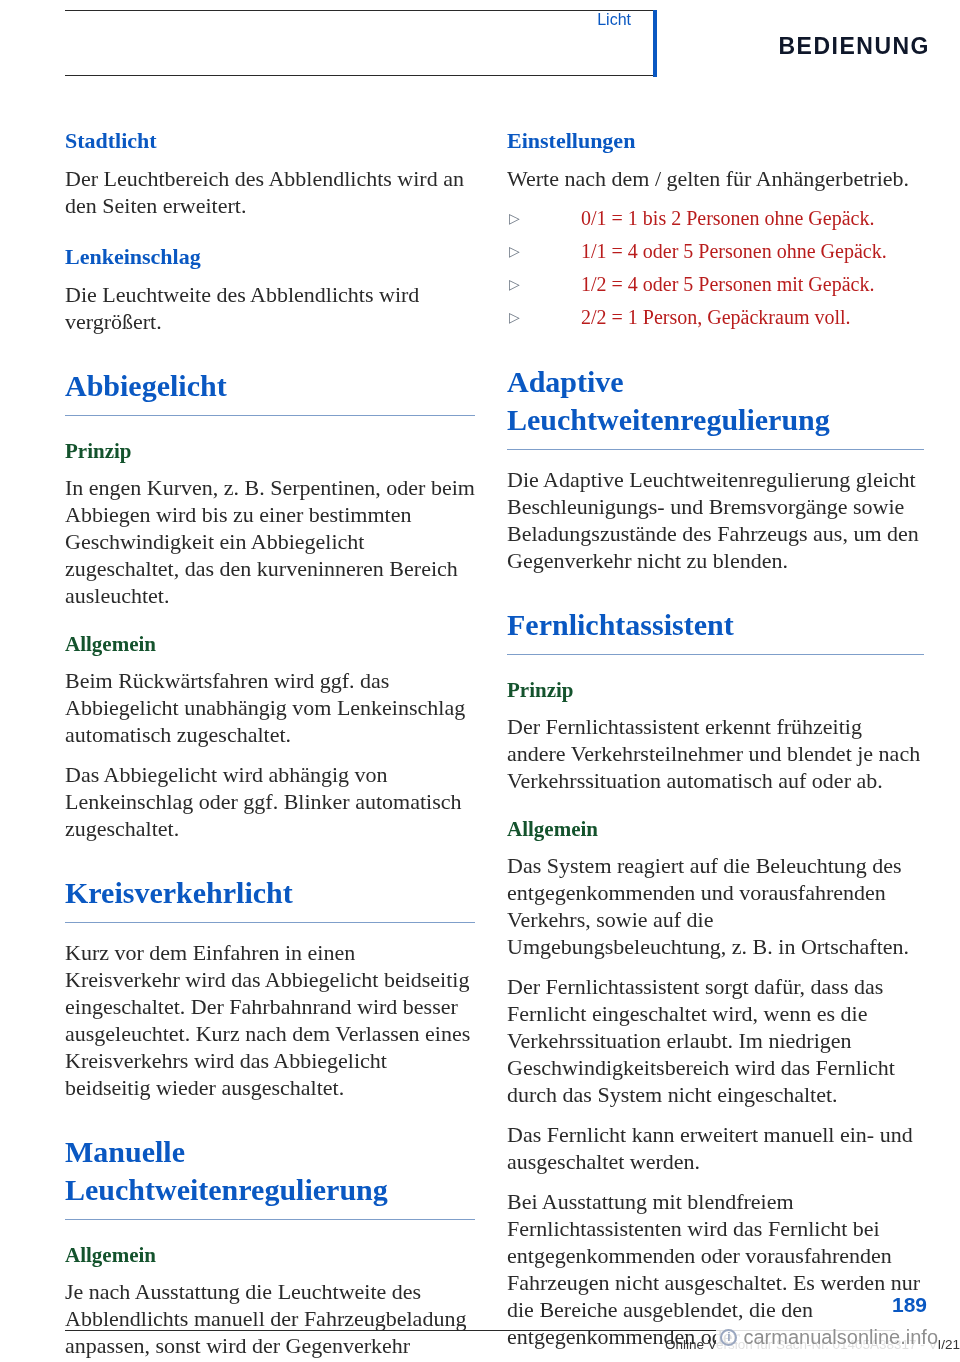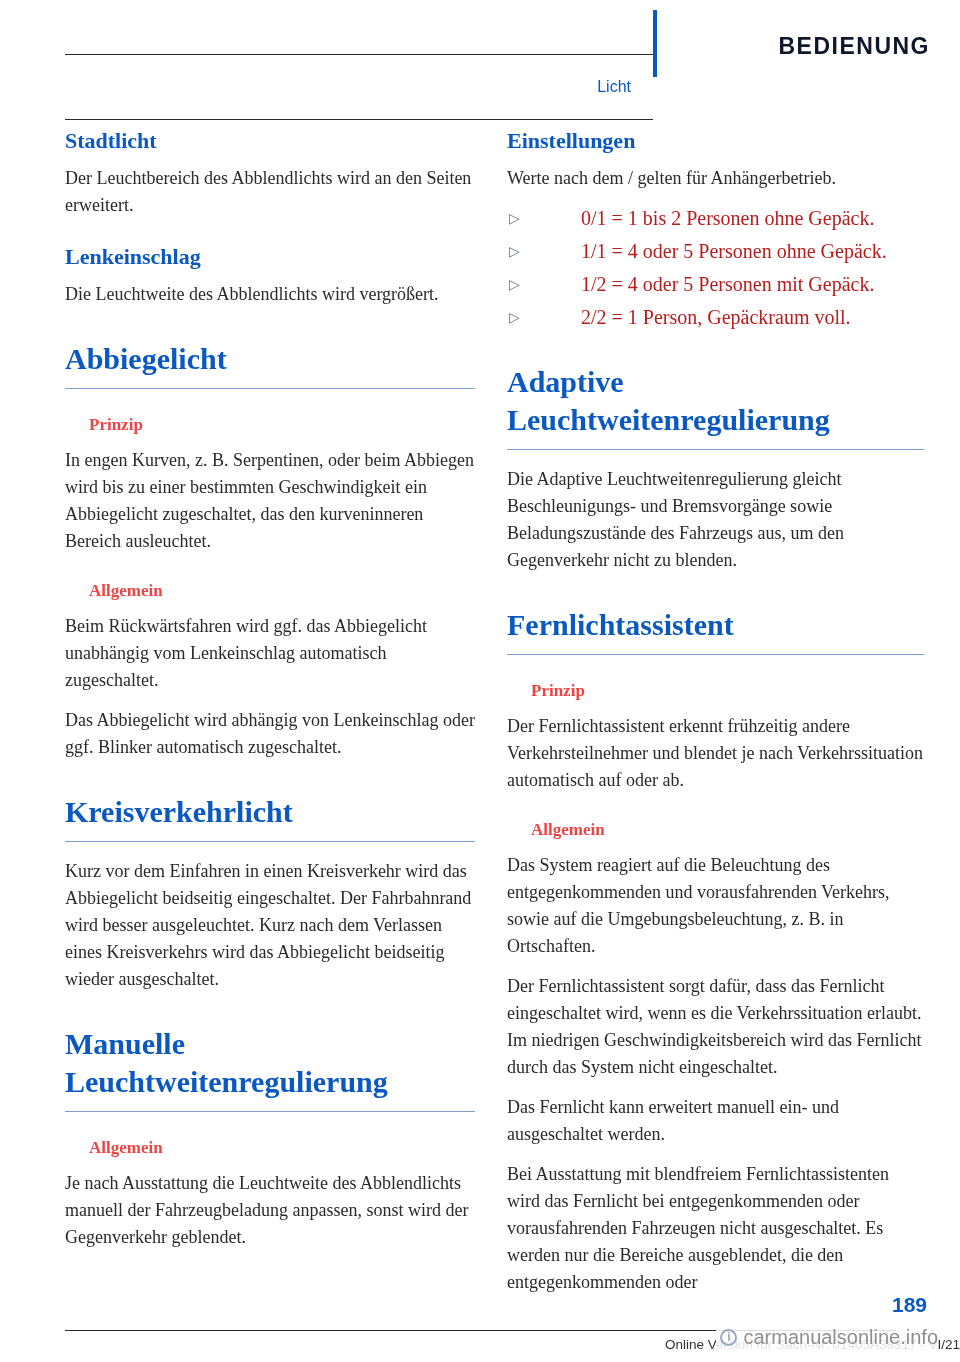--- a/index.html
+++ b/index.html
@@ -17,23 +17,22 @@
   
   .header-band {
     position: absolute;
     left: 65px;
     top: 10px;
     width: 588px;
     height: 66px;
     border-top: 1px solid #2a2a2a;
     border-bottom: 1px solid #2a2a2a;
     display: flex;
-    align-items: center;
+    align-items: flex-start;
     justify-content: flex-end;
-    margin-top: 44px;
   }
   .header-section {
     color: #0a58c2;
     font-size: 16px;
     padding-right: 22px;
   }
   .header-divider {
     position: absolute;
     left: 653px;
     top: 10px;
@@ -76,31 +75,30 @@
   }
   h2.mid {
     color: #0a58c2;
     font-size: 22px;
     font-weight: bold;
     line-height: 28px;
     margin-top: 24px;
     margin-bottom: 10px;
   }
   h3.sub {
-    color: #ef4444;
-    font-size: 17px;
+    color: #14532d;
+    font-size: 21px;
     font-weight: bold;
     line-height: 27px;
     margin-top: 22px;
     margin-bottom: 9px;
-    margin-left: 24px;
   }
   .first { margin-top: 0; }
   p.body {
-    font-size: 18px;
+    font-size: 22px;
     line-height: 27px;
     color: #2a2a2a;
     margin-bottom: 13px;
   }
 
   ul.bullets { list-style: none; margin: 2px 0 10px 0; }
   ul.bullets li {
     display: flex;
     align-items: flex-start;
     margin-bottom: 6px;

